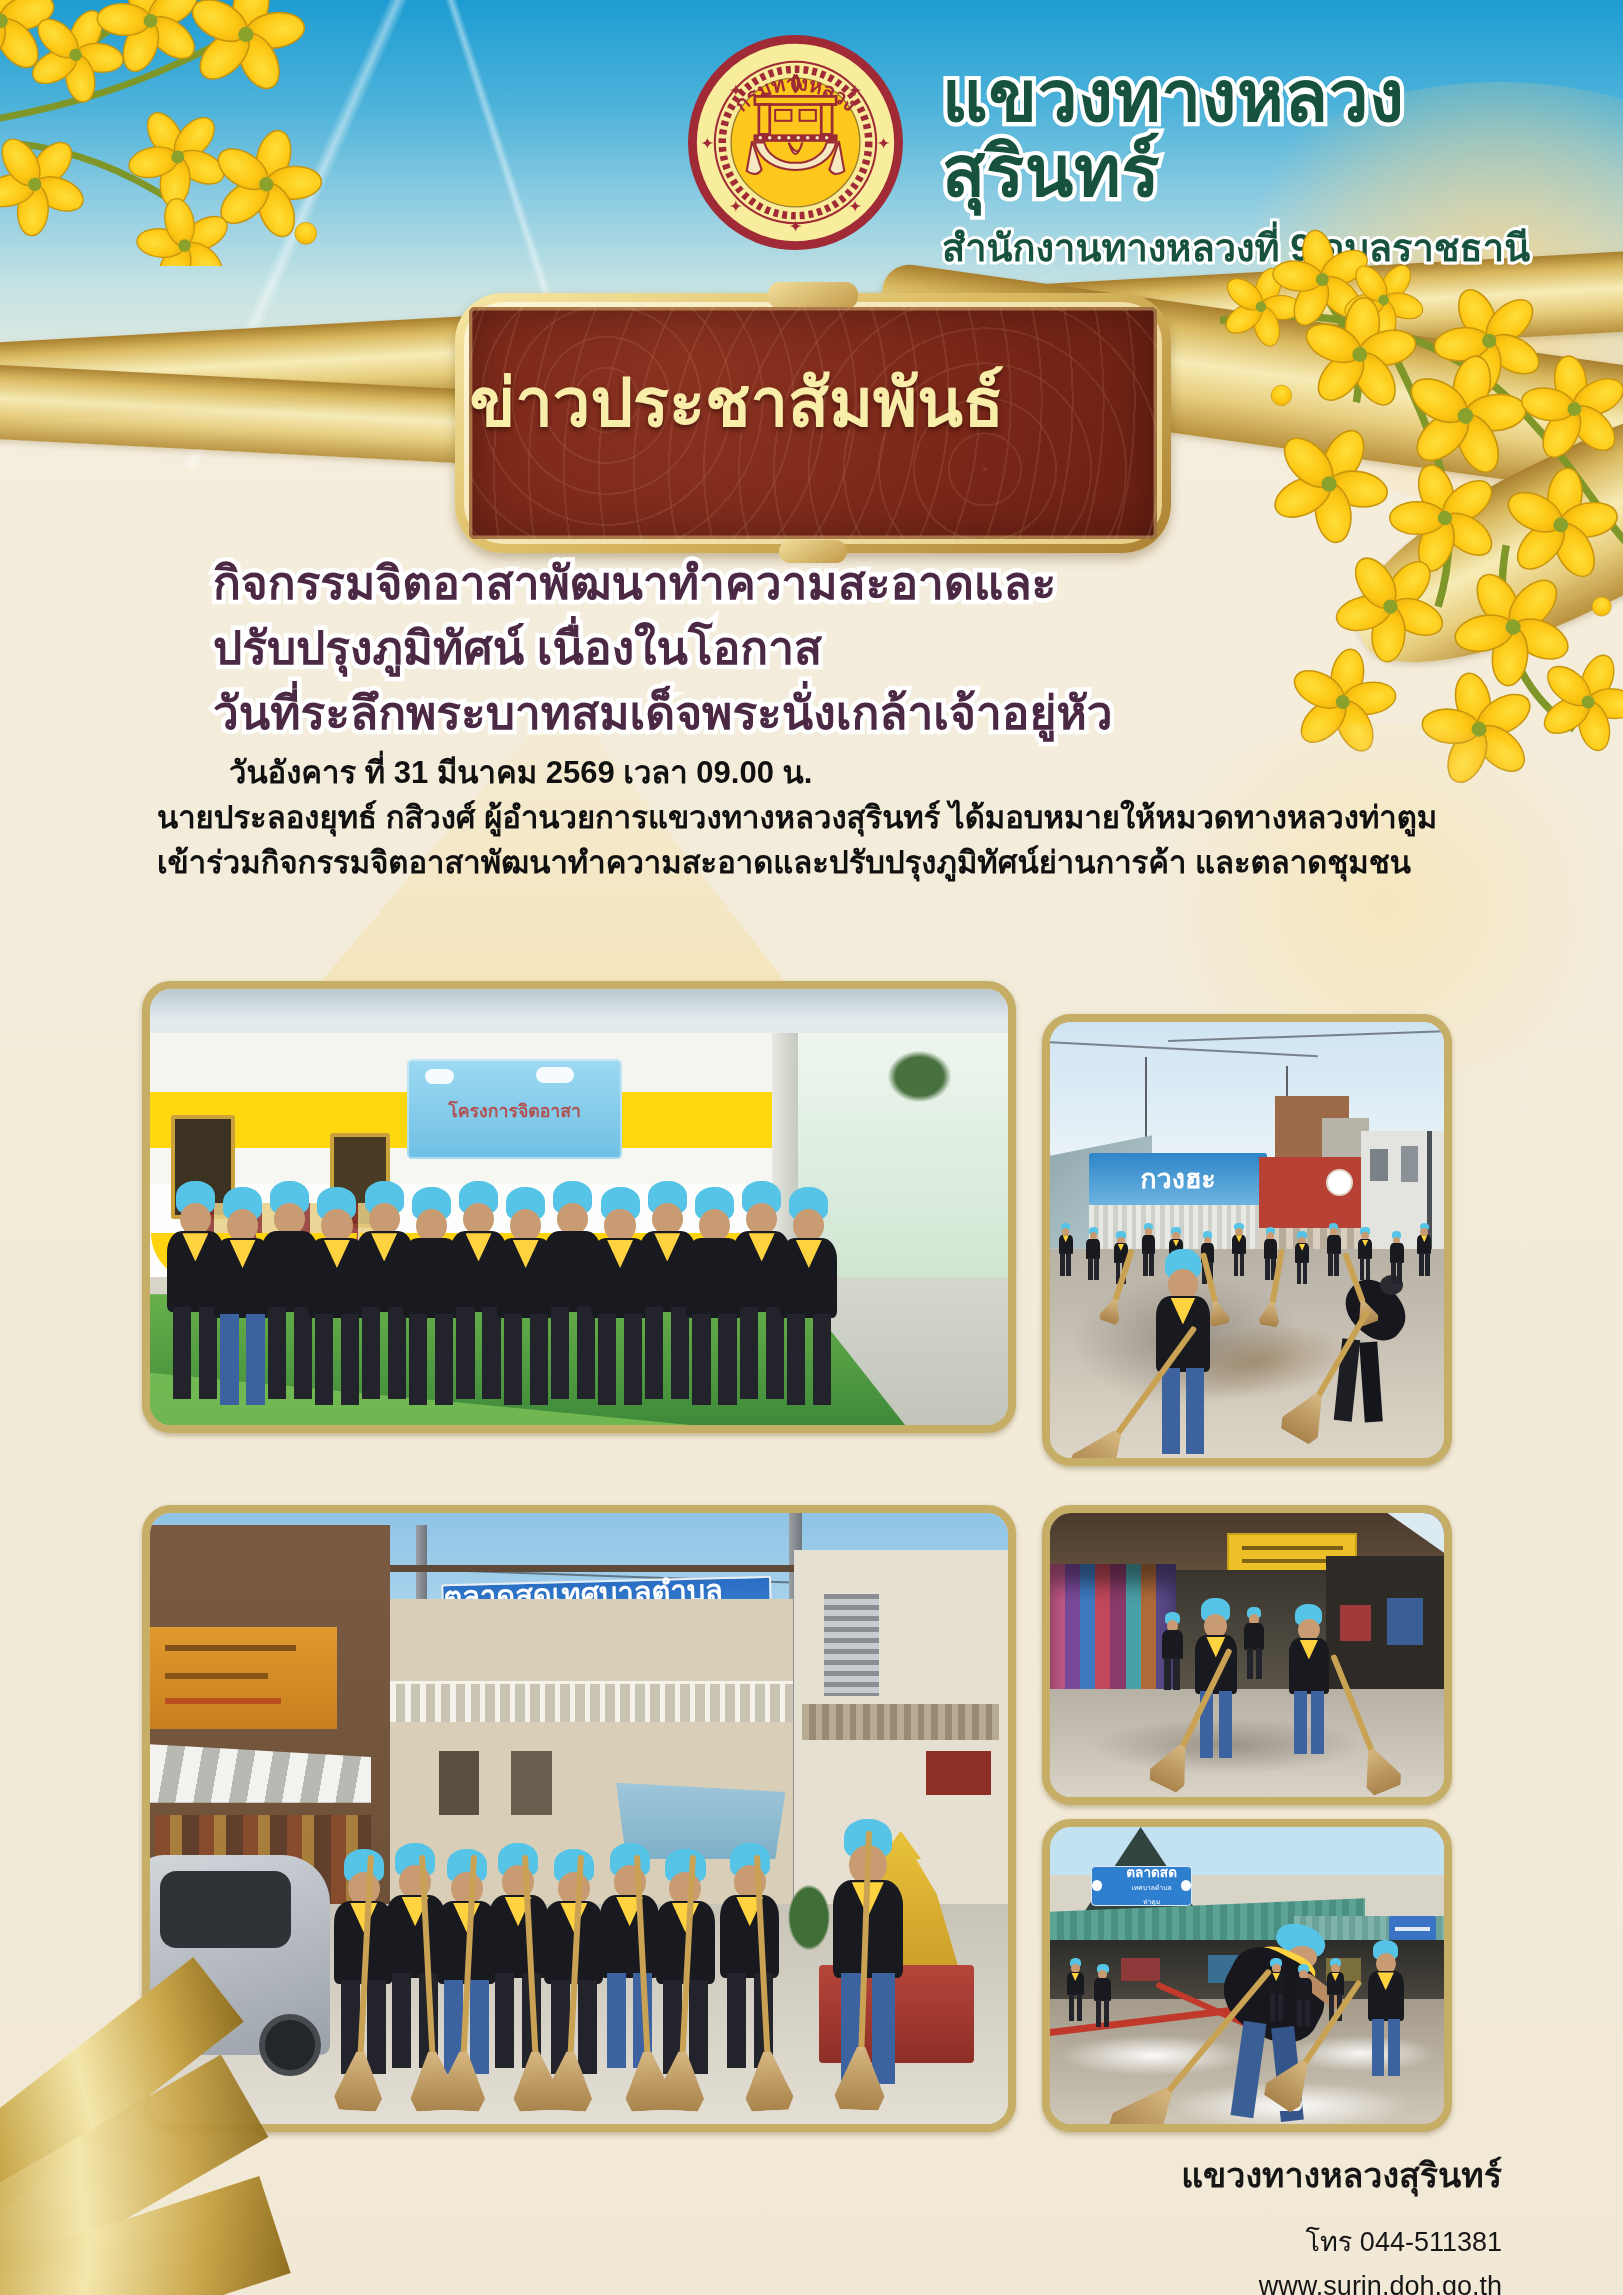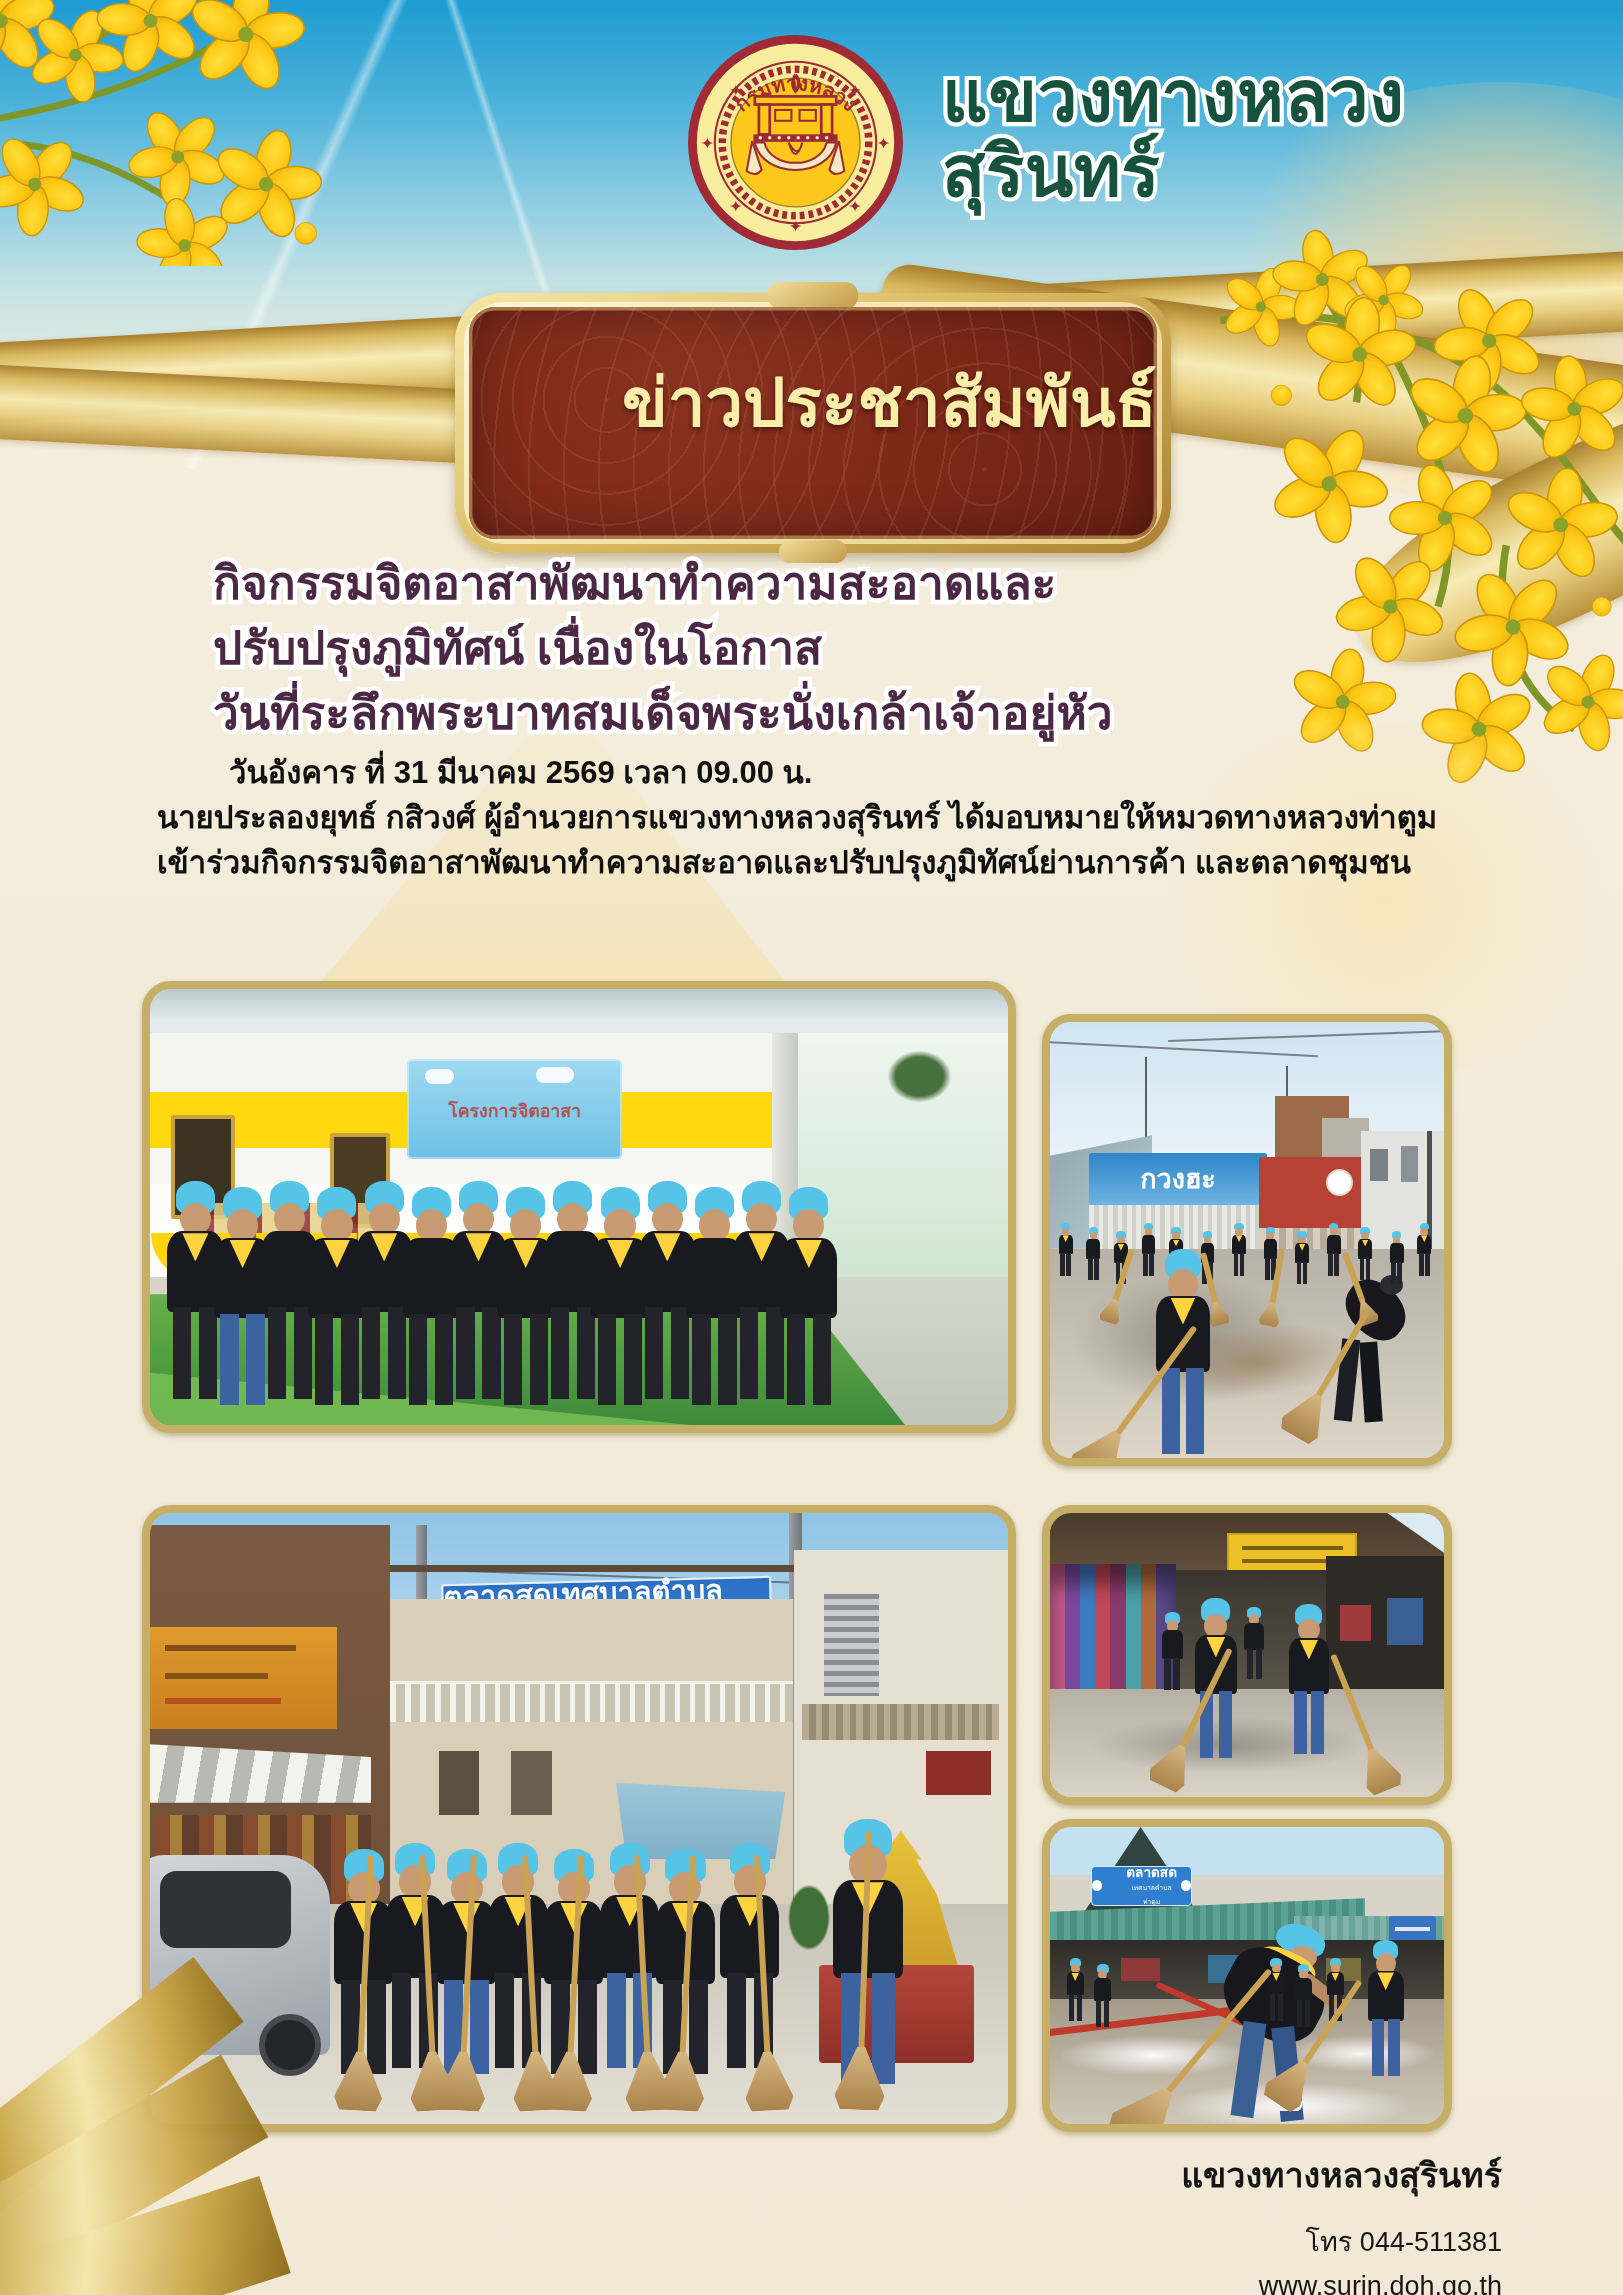--- a/index.html
+++ b/index.html
@@ -29,21 +29,21 @@
      text-shadow:-3.4px 0 #fff,3.4px 0 #fff,0 -3.4px #fff,0 3.4px #fff,-2.7px -2.7px #fff,2.7px -2.7px #fff,-2.7px 2.7px #fff,2.7px 2.7px #fff;}
   .org-sub{left:942px;top:217px;font-size:38px;font-weight:700;color:#17523f;
      -webkit-text-stroke:5.5px #ffffff;paint-order:stroke fill;
      text-shadow:-2.7px 0 #fff,2.7px 0 #fff,0 -2.7px #fff,0 2.7px #fff,-2px -2px #fff,2px -2px #fff,-2px 2px #fff,2px 2px #fff;}
 
   
   .plaque{left:455px;top:293px;width:716px;height:260px;border-radius:48px;padding:8.9px;box-sizing:border-box;
           background:linear-gradient(150deg,#f6e7a6,#dcbc63 45%,#ab8233);box-shadow:0 5.5px 11px rgba(110,80,25,.35);}
   .plq-mid{width:100%;height:100%;border-radius:40px;padding:5.5px;box-sizing:border-box;
           background:linear-gradient(150deg,#fdf7d9,#e8cf86);}
-  .plq-body{position:relative;width:100%;height:100%;border-radius:26px;text-align:right;overflow:hidden;
+  .plq-body{position:relative;width:100%;height:100%;border-radius:6px;text-align:left;overflow:hidden;
           background:radial-gradient(circle at 32% 28%,#8a3220 0%,#7a2718 55%,#6b2013 100%);
           box-shadow:inset 0 0 0 3.4px rgba(235,200,120,.5),inset 0 0 48px rgba(0,0,0,.35);}
   .plq-body::before{content:"";position:absolute;inset:0;opacity:.18;
           background:repeating-radial-gradient(circle at 20% 40%,rgba(255,220,180,.5) 0 2px,transparent 2px 31px),
                      repeating-radial-gradient(circle at 75% 70%,rgba(255,220,180,.5) 0 2px,transparent 2px 35px);}
   .plq-tab{left:50%;transform:translateX(-50%);background:linear-gradient(150deg,#f1de99,#c2994a);border-radius:12.3px;}
   .plq-title{position:relative;margin-top:42px;font-family:"Liberation Serif","DejaVu Serif",serif;
           font-size:67px;font-weight:700;color:#f9edaa;text-shadow:0 3.4px 5.5px rgba(35,8,4,.55);}
   .plq-date{position:relative;margin-top:16.4px;font-size:31px;font-weight:700;color:#f2da8c;}
 
@@ -129,20 +129,21 @@
           <circle cx="206" cy="153" r="2.6"></circle>
         </g>
       <path d="M100,160 C112,214 208,214 220,160 L206,160 C196,200 124,200 114,160 Z" fill="#f6e8c0" stroke="#9a2b35" stroke-width="3"></path>
       <path d="M150,160 q10,34 20,0 q-6,26 -20,0" fill="#f6e8c0" stroke="#9a2b35" stroke-width="3"></path>
       <path d="M96,158 l-8,44 q14,10 22,-2 Z" fill="#f6e8c0" stroke="#9a2b35" stroke-width="3"></path>
       <path d="M224,158 l8,44 q-14,10 -22,-2 Z" fill="#f6e8c0" stroke="#9a2b35" stroke-width="3"></path>
     </g>
   </svg>
 
   <div class="abs org-name">แขวงทางหลวงสุรินทร์</div>
+  <div class="abs org-sub">สำนักงานทางหลวงที่ 9 อุบลราชธานี</div>
 
   <svg class="abs" style="left:-27px;top:-20.5px;" width="355" height="286" viewBox="0 0 520 420">
     <defs>
       <radialGradient id="pg" cx="50%" cy="35%" r="75%">
         <stop offset="0%" stop-color="#ffdf3a"></stop>
           <stop offset="60%" stop-color="#fdc713"></stop>
           <stop offset="100%" stop-color="#e8a80c"></stop>
       </radialGradient>
       <g id="flw">
         <g fill="url(#pg)" stroke="#c8960e" stroke-width="1.5">

